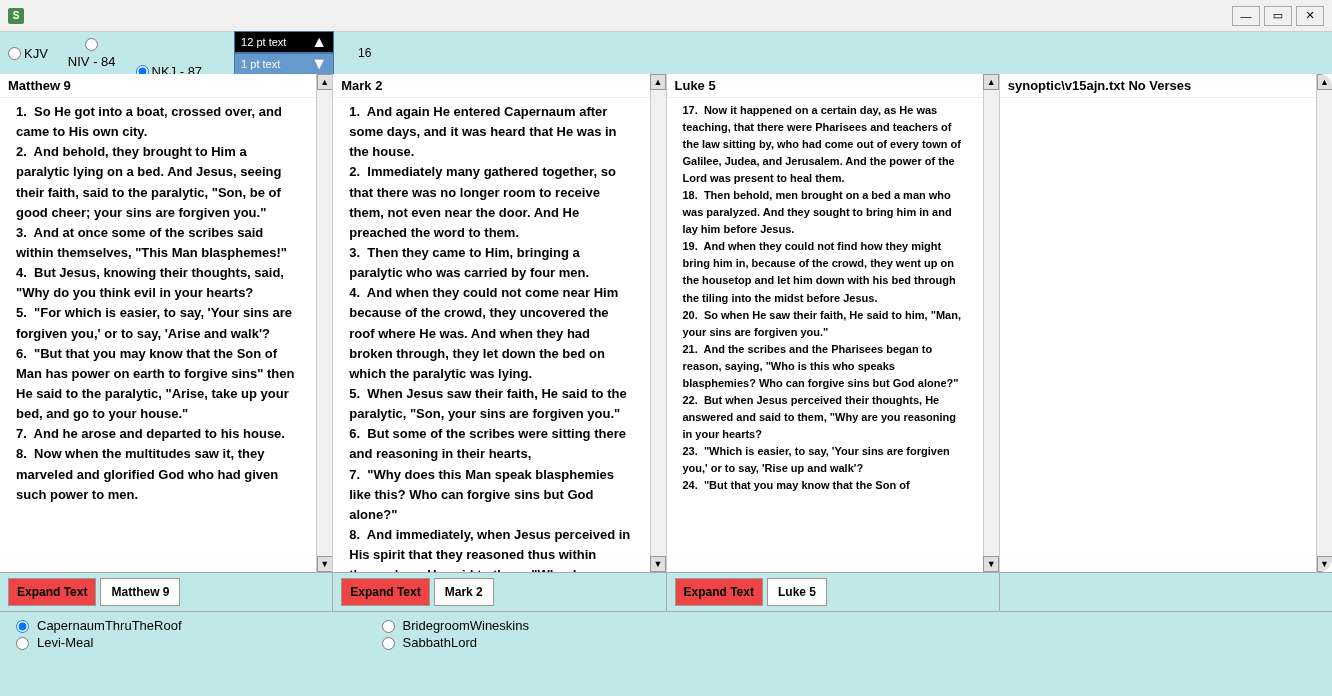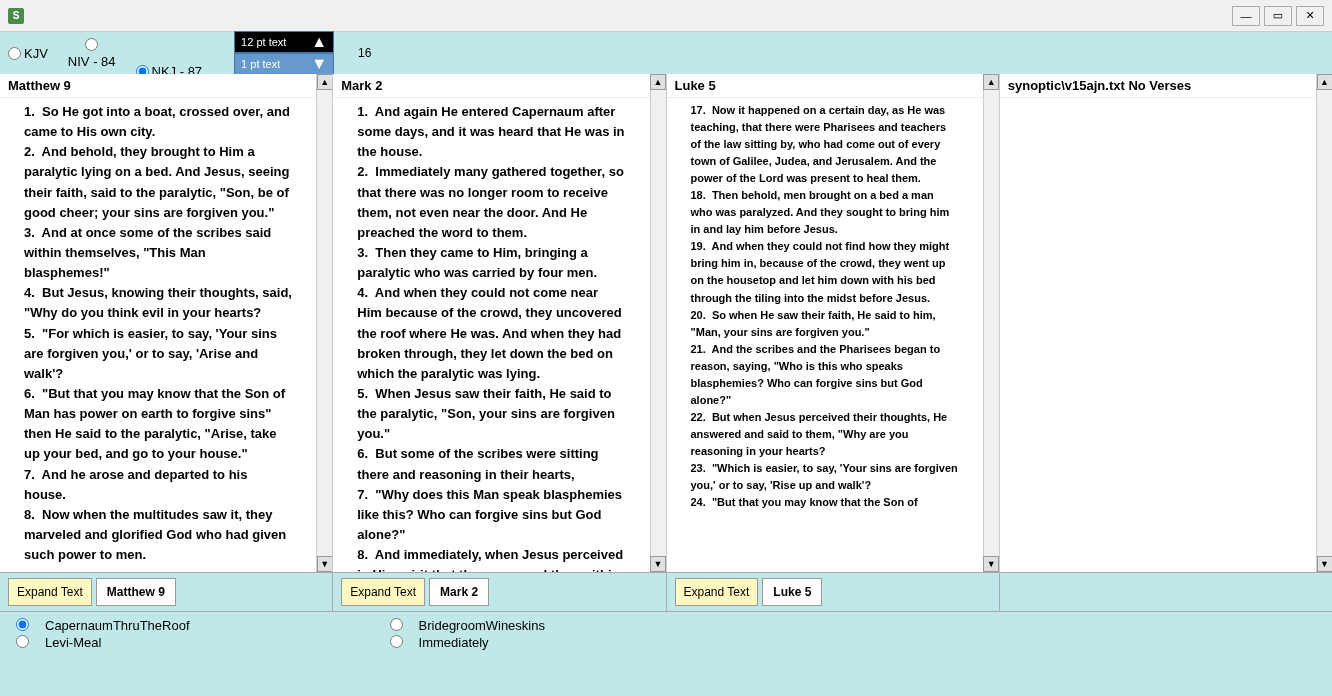--- a/index.html
+++ b/index.html
@@ -60,33 +60,34 @@
       font-size: 13px;
       border-bottom: 1px solid #eee;
       display: flex;
       align-items: center;
       justify-content: space-between;
     }
 
     .panel-scroll {
       flex: 1;
       overflow-y: scroll;
-      padding: 4px 24px;
+      padding: 4px 16px;
       font-size: 12px;
       line-height: 1.5;
     }
 
     .expand-btn {
-      background: #fef9c3;
+      background: #ef4444;
       border: 1px solid #999;
       padding: 4px 8px;
       font-size: 12px;
       cursor: pointer;
       height: 28px;
       margin: 4px;
+      font-weight: bold;
     }
 
     .chapter-tab {
       background: white;
       border: 1px solid #999;
       padding: 4px 10px;
       font-size: 12px;
       font-weight: bold;
       cursor: pointer;
       height: 28px;
@@ -103,22 +104,22 @@
       gap: 0;
     }
     .bottom-radios {
       display: grid;
       grid-template-columns: 1fr 1fr;
       gap: 2px 200px;
       padding-top: 2px;
     }
     .bottom-radios label {
       display: flex;
-      align-items: flex-start;
-      gap: 16px;
+      align-items: flex-end;
+      gap: 8px;
       font-size: 13px;
       cursor: pointer;
       white-space: nowrap;
     }
 
     
     .panel-wrapper {
       display: flex;
       flex: 1;
       border-right: 1px solid #ccc;
@@ -254,21 +255,21 @@
 24.  "But that you may know that the Son of</span></p>
       </div>
     </div>
     <div style="width:16px; background:#f0f0f0; border-left:1px solid #ccc; display:flex; flex-direction:column; align-items:center;">
       <div class="scroll-arrow">▲</div>
       <div style="flex:1;"></div>
       <div class="scroll-arrow">▼</div>
     </div>
   </div>
 
-  <div class="panel-wrapper" style="flex:1; border-right:none;">
+  <div class="panel-wrapper" style="flex:1; border-right:none;border-radius:13px;">
     <div class="panel-inner">
       <div class="panel-header">
         <span>synoptic\v15ajn.txt No Verses</span>
       </div>
       <div class="panel-scroll">
       </div>
     </div>
     <div style="width:16px; background:#f0f0f0; border-left:1px solid #ccc; display:flex; flex-direction:column; align-items:center;">
       <div class="scroll-arrow">▲</div>
       <div style="flex:1;"></div>
@@ -307,16 +308,16 @@
     <label>
       <input type="radio" name="passage" style="">
       <span>BridegroomWineskins</span>
     </label>
     <label>
       <input type="radio" name="passage" style="">
       <span>Levi-Meal</span>
     </label>
     <label>
       <input type="radio" name="passage" style="">
-      <span>Immediately</span>
+      <span>SabbathLord</span>
     </label>
   </div>
 </div>
 
 </body></html>

